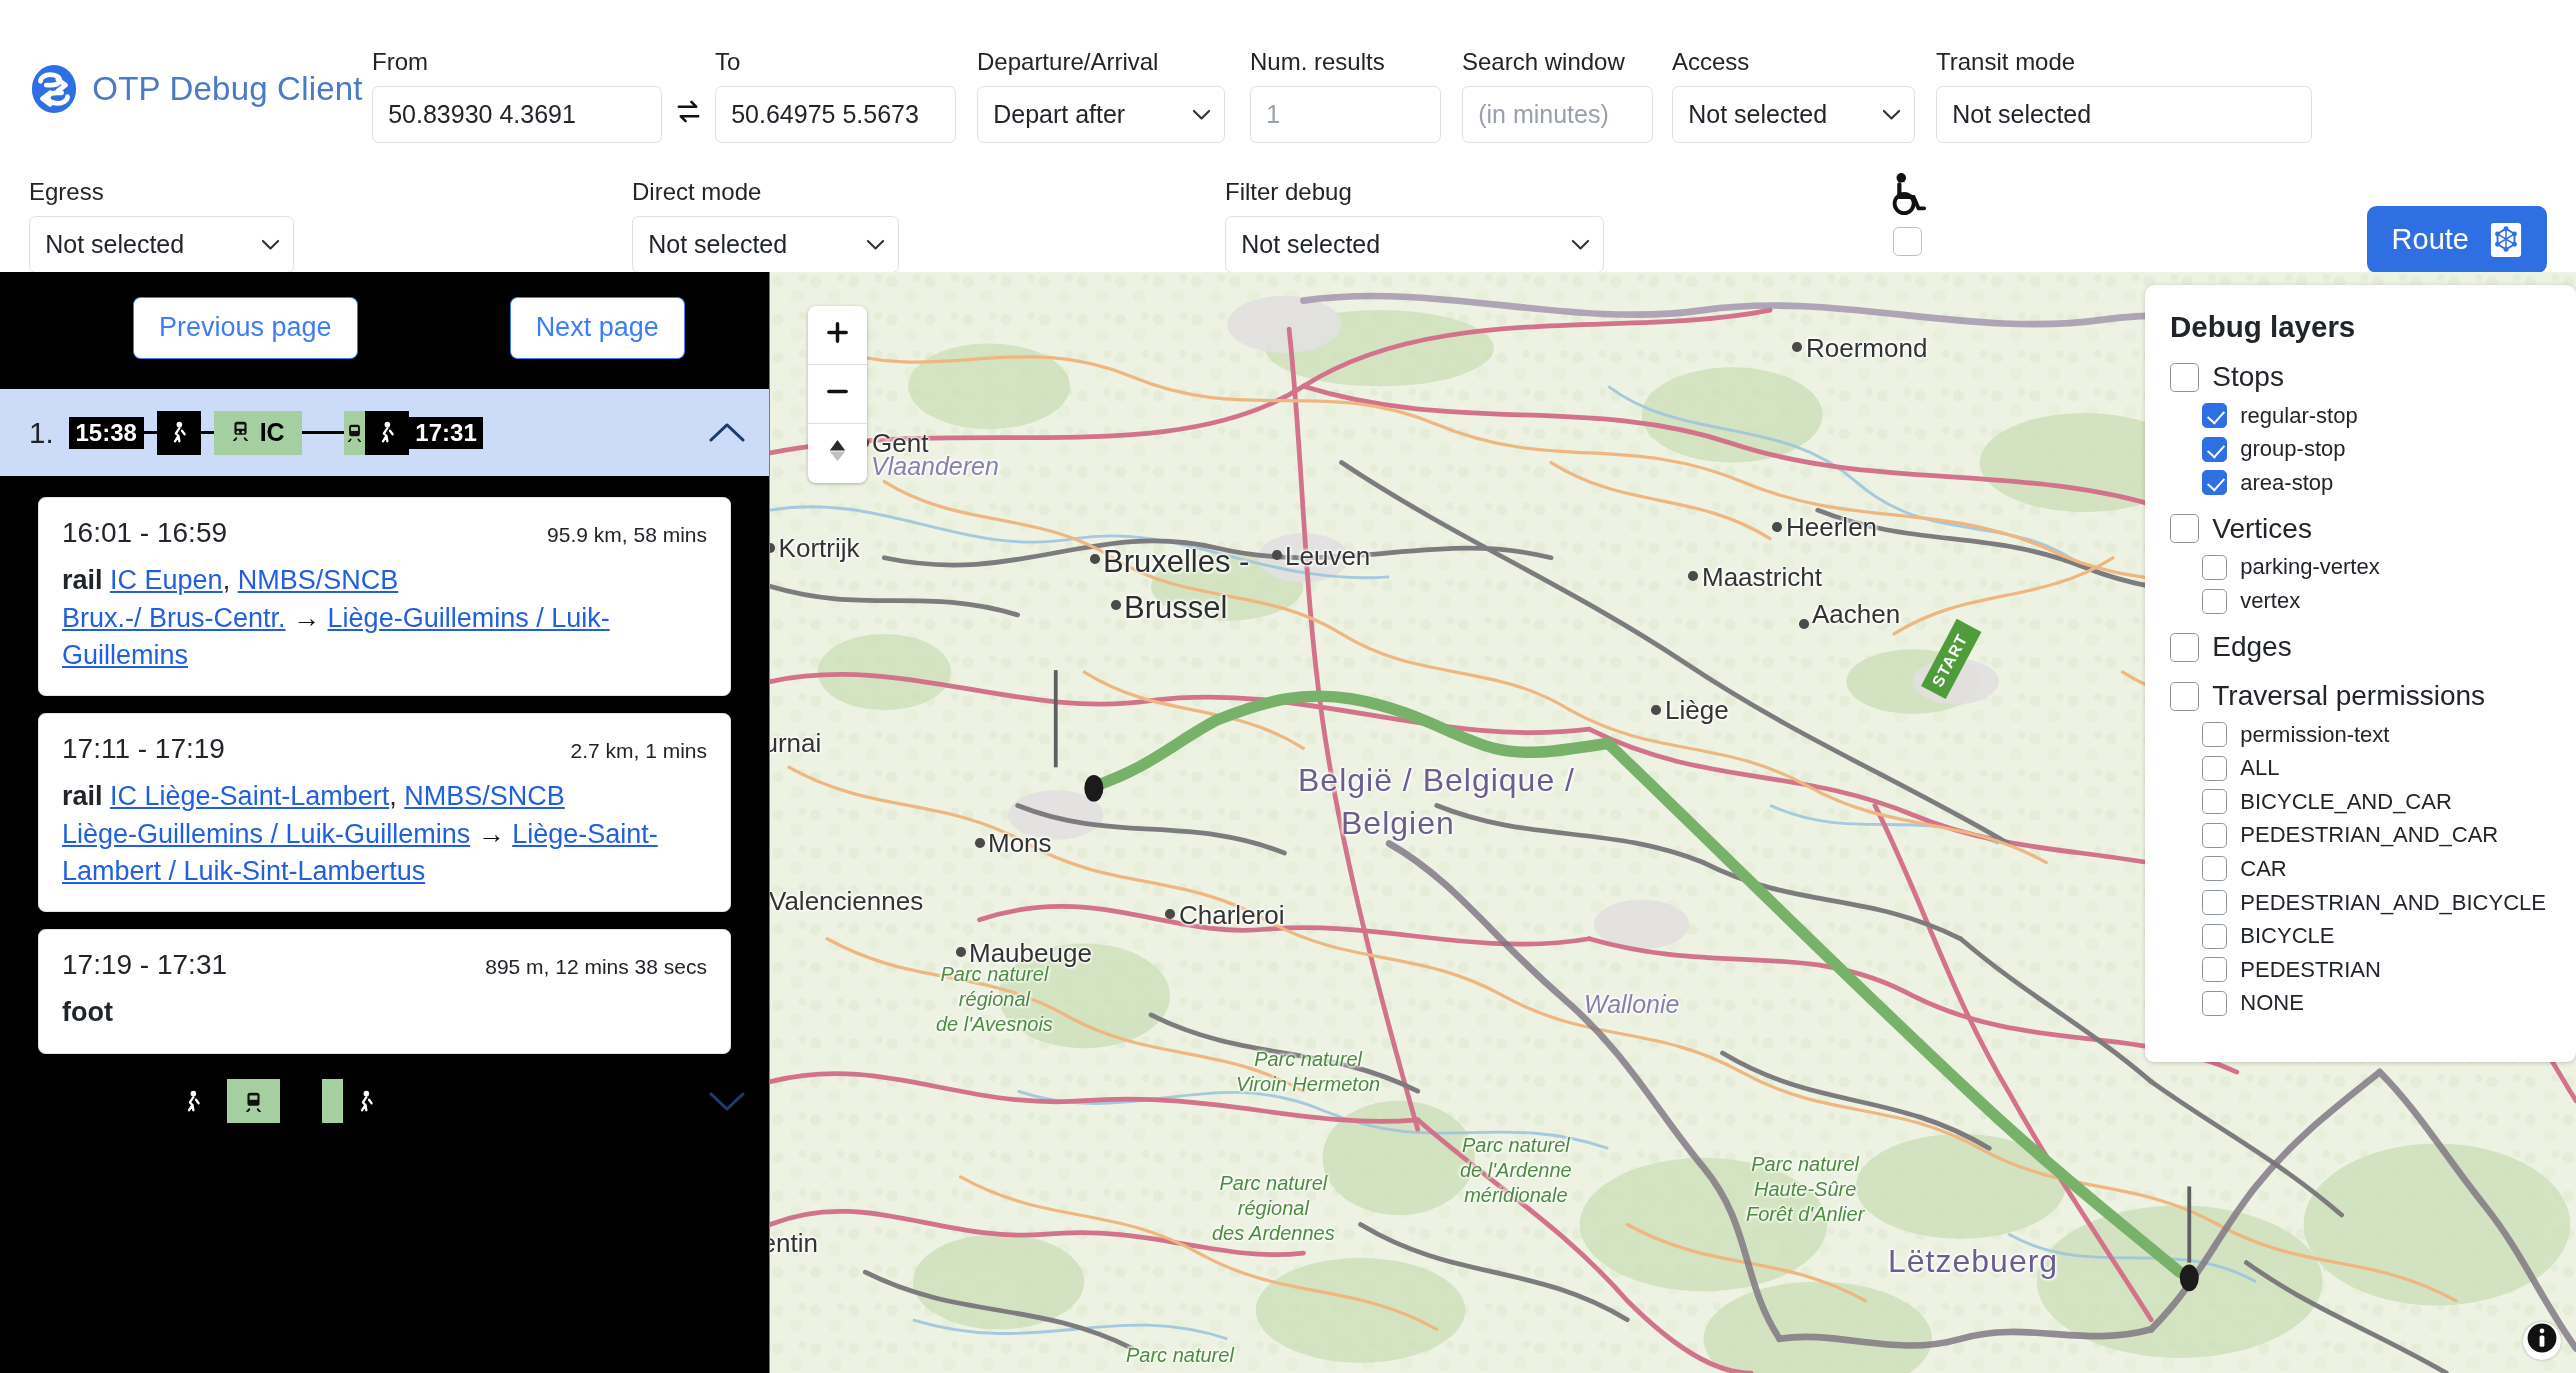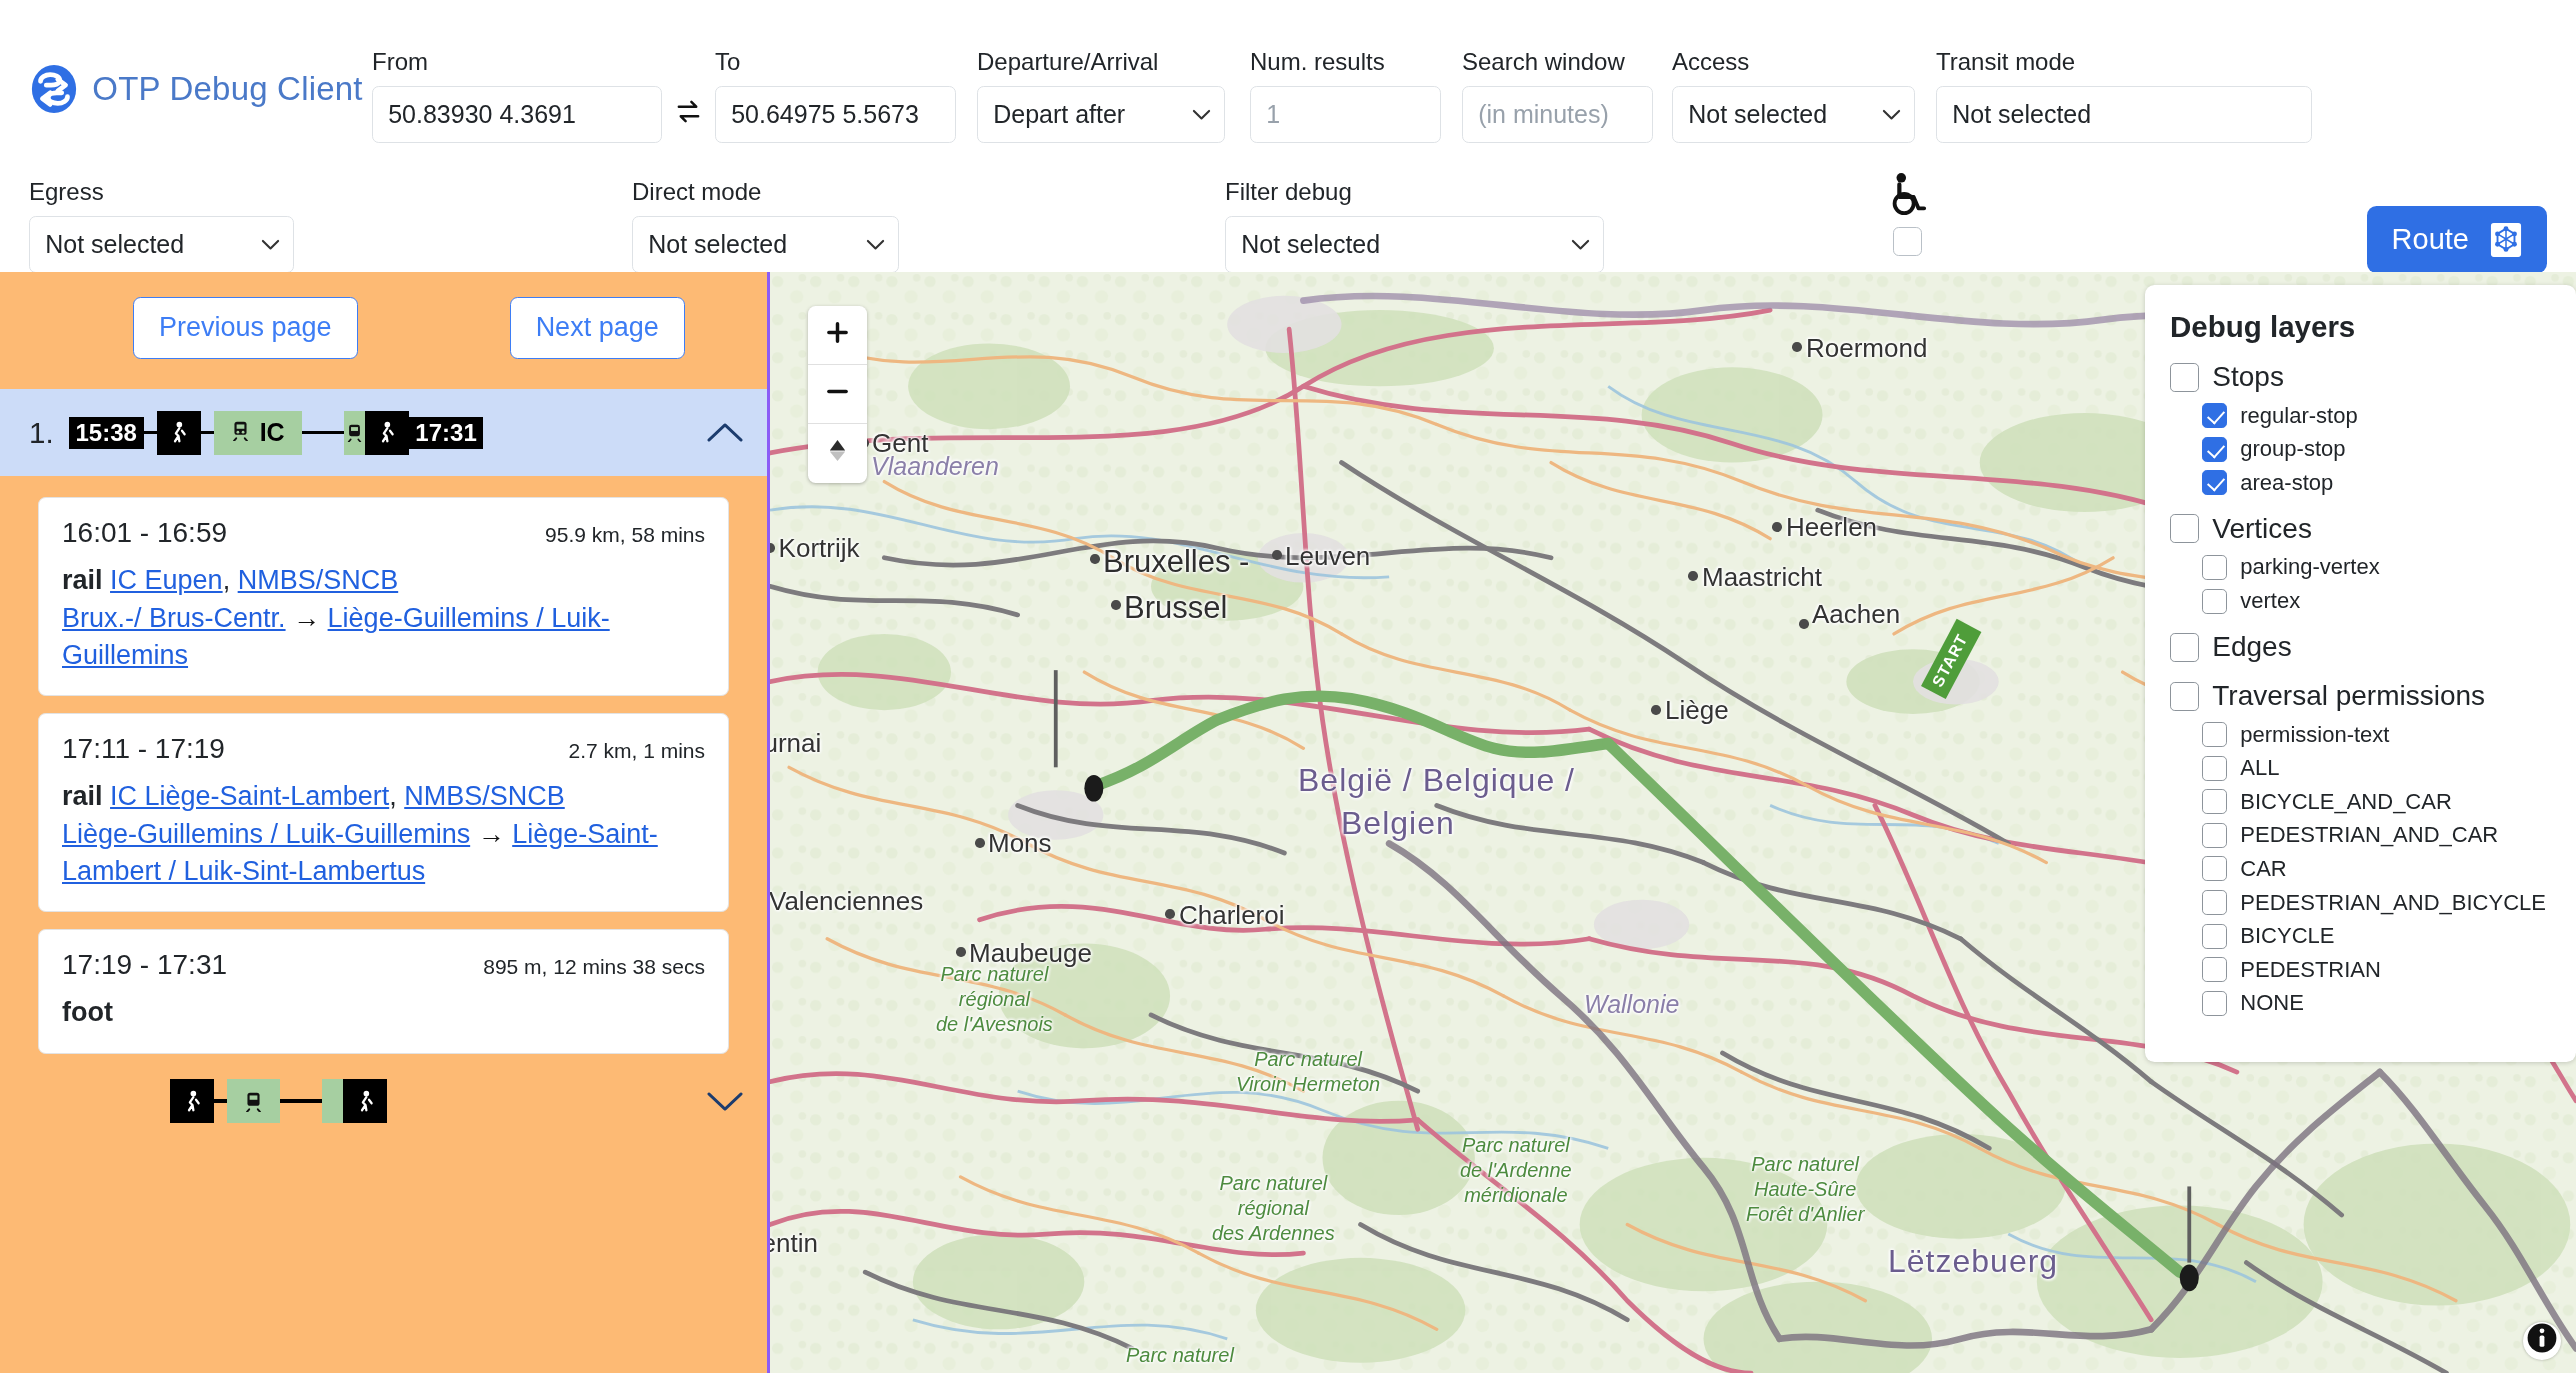--- a/index.html
+++ b/index.html
@@ -96,23 +96,23 @@
   .gql-icon { width: 32px; height: 36px; }
 
   
   .main {
     position: absolute; left: 0; top: 272px;
     width: 2576px; height: 1101px; display: flex;
   }
 
   
   .left-pane {
-    width: 770px; flex: 0 0 770px; background: #fdba74;
+    width: 770px; flex: 0 0 770px; background: #000000;
     position: relative; overflow: hidden;
-    border-right: 3px solid #8b5cf6;
+    border-right: 1px solid #8b5cf6;
   }
   .pager {
     display: flex; gap: 0; padding: 25px 0 0 0;
     justify-content: flex-start;
   }
   .pg-btn {
     border: 1px solid #3d7df5; color: #3d7df5; background: #fff;
     border-radius: 7.6px; font-size: 27px; padding: 14.3px 25px;
     cursor: pointer; font-family: "Liberation Sans", sans-serif;
   }

